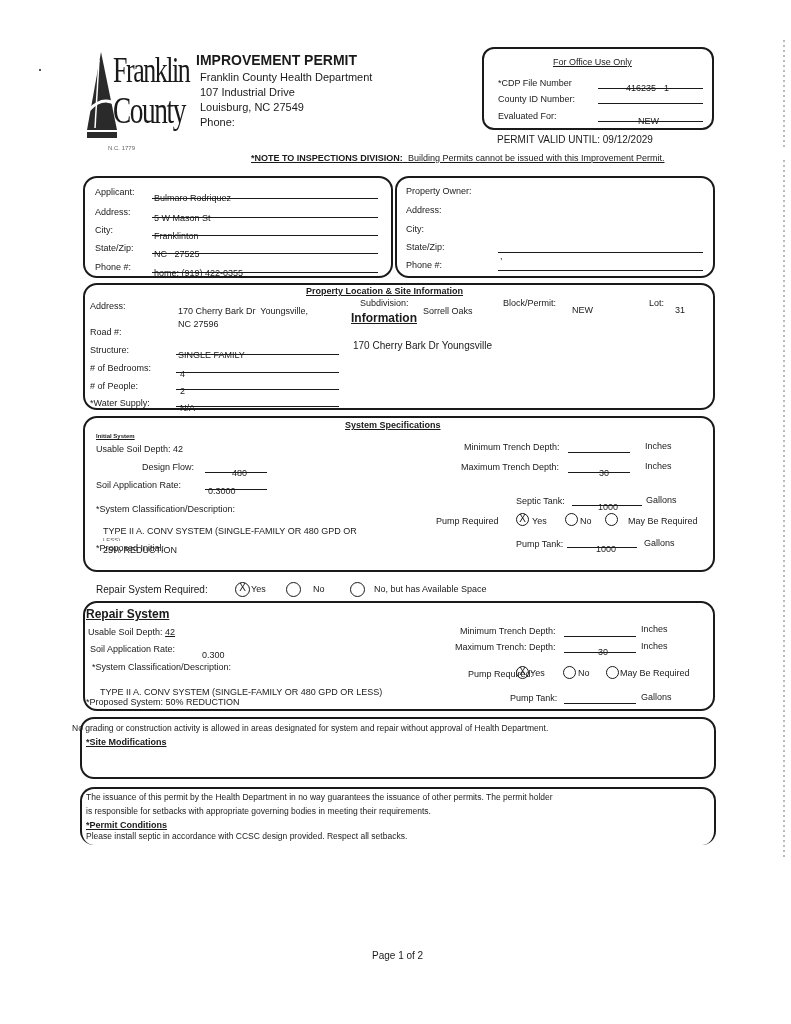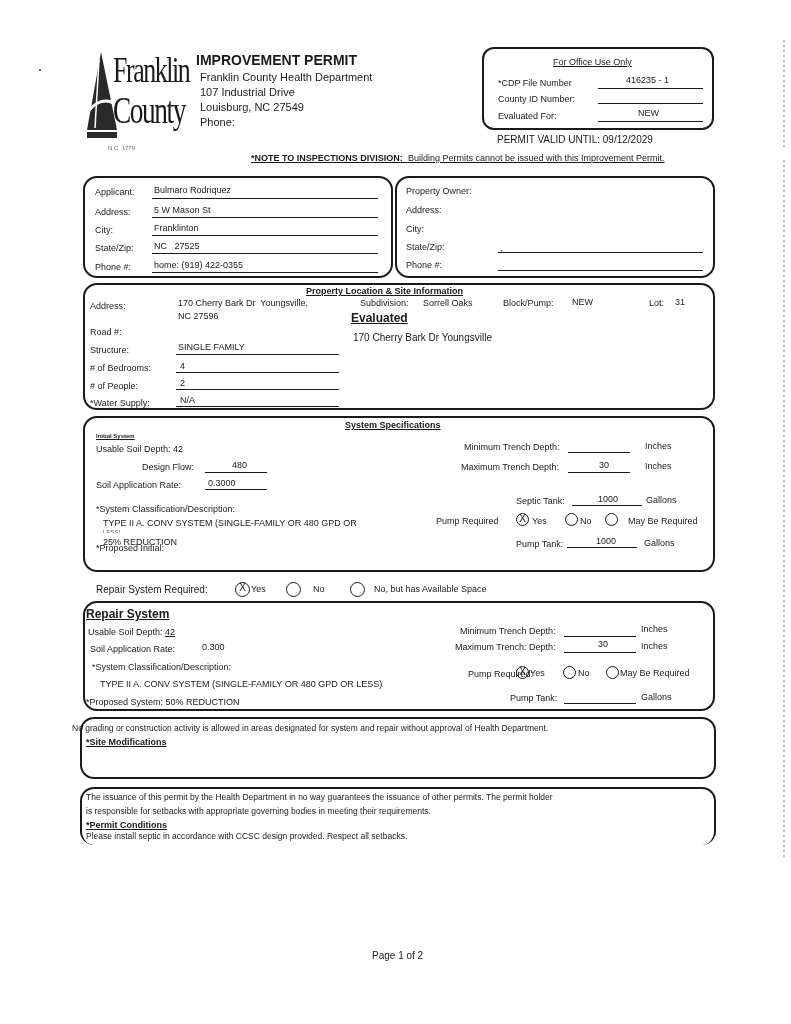--- a/index.html
+++ b/index.html
@@ -6,21 +6,21 @@
   body { width:791px; height:1024px; position:relative; overflow:hidden; font-family:"Liberation Sans", sans-serif; color:#1a1a1a; }
   .abs { position:absolute; }
   .t9 { font-size:9px; }
   .t10 { font-size:10px; }
   .t11 { font-size:11px; }
   .b { font-weight:bold; }
   .u { text-decoration:underline; }
   .line { position:absolute; border-bottom:1.5px solid #1a1a1a; height:0; }
   .box { position:absolute; border:2px solid #1a1a1a; border-radius:14px; box-sizing:border-box; }
   .radio { position:absolute; width:13px; height:13px; border:1.5px solid #1a1a1a; border-radius:50%; box-sizing:border-box; font-size:10px; line-height:10px; text-align:center; }
-  .val { position:absolute; font-size:9px; }
+  .val { position:absolute; font-size:9px;margin-top:8px; }
   .lbl { position:absolute; font-size:9px; }
   .edge-speck { position:absolute; right:6px; width:2px; background:repeating-linear-gradient(#bbb 0 2px, transparent 2px 5px); }
 </style>
 </head>
 <body>
 
 <div class="abs" style="left:39px;top:69px;width:2px;height:2px;background:#555;"></div>
 
 <div class="abs" style="left:83px;top:50px;width:100px;height:100px;">
   <svg width="100" height="100" viewBox="0 0 100 100">
@@ -84,25 +84,25 @@
 <div class="lbl" style="left:406px;top:260px;">Phone #:</div>
 <div class="line" style="left:498px;top:270px;width:205px;"></div>
 
 <div class="box" style="left:83px;top:283px;width:632px;height:127px;"></div>
 <div class="abs t9 b u" style="left:306px;top:286px;">Property Location  &amp;  Site Information</div>
 <div class="lbl" style="left:90px;top:301px;">Address:</div>
 <div class="val" style="left:178px;top:298px;white-space:pre;">170 Cherry Bark Dr  Youngsville,</div>
 <div class="val" style="left:178px;top:311px;">NC 27596</div>
 <div class="lbl" style="left:360px;top:298px;">Subdivision:</div>
 <div class="val" style="left:423px;top:298px;">Sorrell Oaks</div>
-<div class="lbl" style="left:503px;top:298px;">Block/Pump:</div>
+<div class="lbl" style="left:503px;top:298px;">Block/Permit:</div>
 <div class="val" style="left:572px;top:297px;">NEW</div>
 <div class="lbl" style="left:649px;top:298px;">Lot:</div>
 <div class="val" style="left:675px;top:297px;">31</div>
-<div class="abs b u" style="left:351px;top:311px;font-size:12px;">Evaluated</div>
+<div class="abs b u" style="left:351px;top:311px;font-size:12px;">Information</div>
 <div class="val" style="left:353px;top:332px;font-size:10px;">170 Cherry Bark Dr Youngsville</div>
 <div class="lbl" style="left:90px;top:327px;">Road #:</div>
 <div class="lbl" style="left:90px;top:345px;">Structure:</div>
 <div class="val" style="left:178px;top:342px;">SINGLE FAMILY</div>
 <div class="line" style="left:176px;top:354px;width:163px;"></div>
 <div class="lbl" style="left:90px;top:363px;"># of Bedrooms:</div>
 <div class="val" style="left:180px;top:361px;">4</div>
 <div class="line" style="left:176px;top:372px;width:163px;"></div>
 <div class="lbl" style="left:90px;top:381px;"># of People:</div>
 <div class="val" style="left:180px;top:378px;">2</div>

